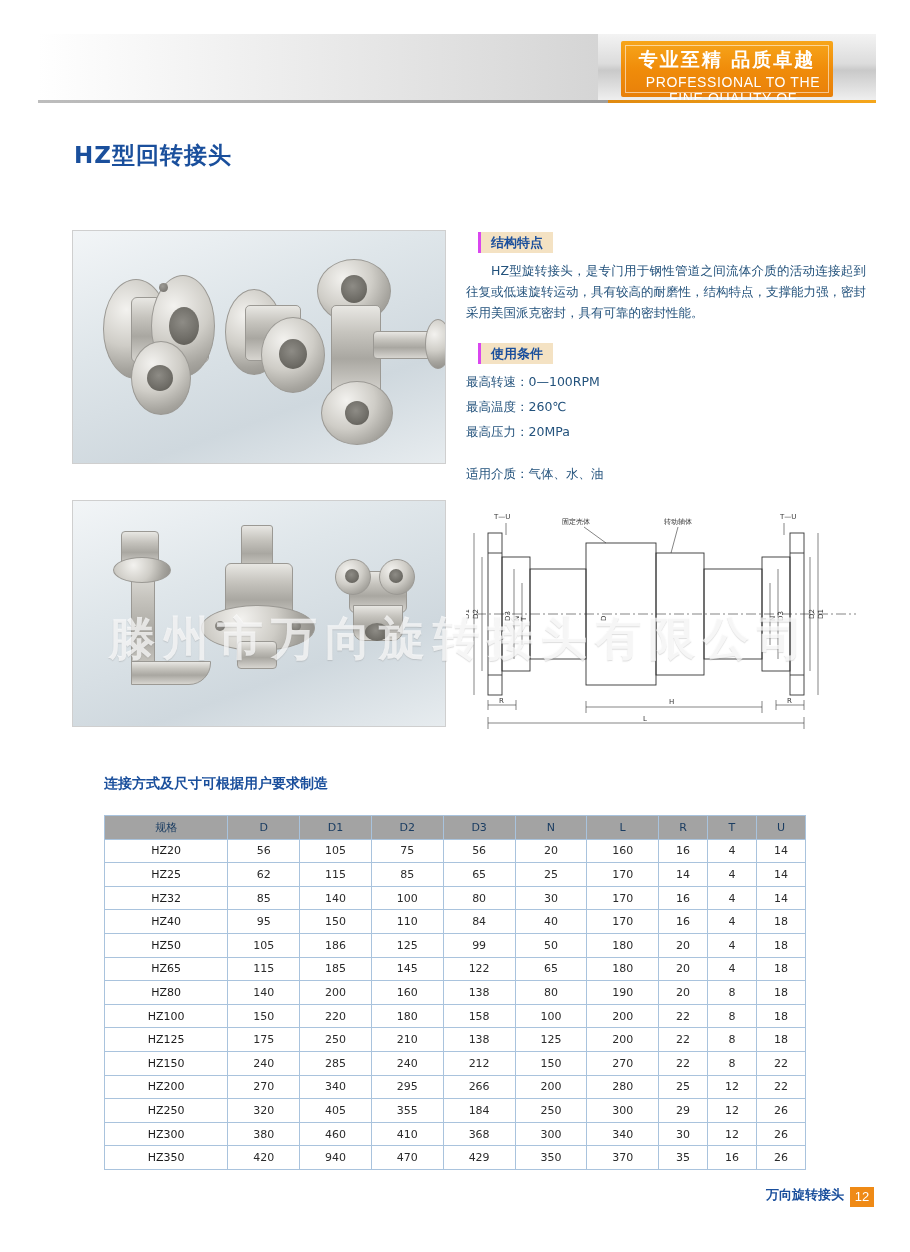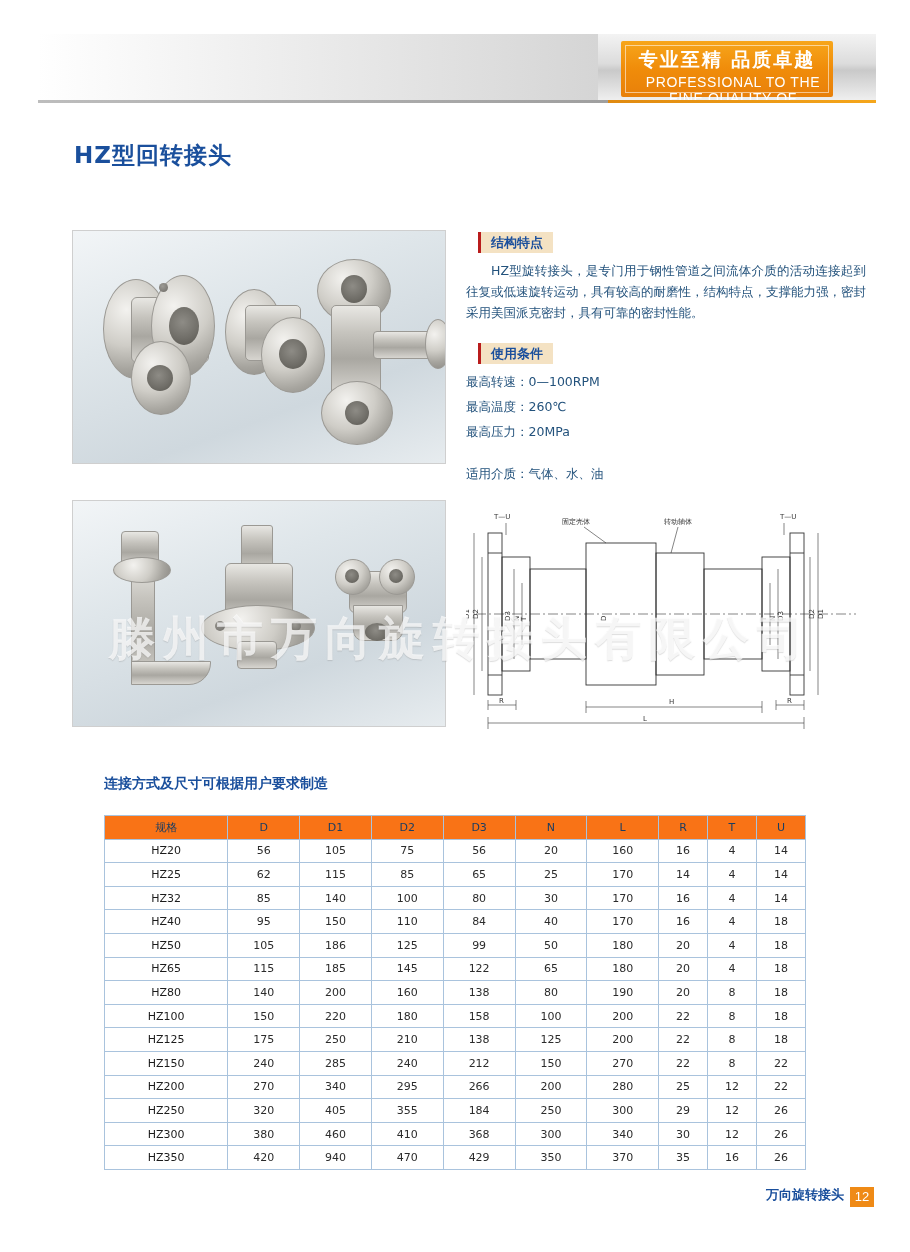--- a/index.html
+++ b/index.html
@@ -139,21 +139,21 @@
   .tag {
     position: absolute;
     height: 21px;
     line-height: 21px;
     padding: 0 10px;
     color: #1a4f9c;
     font-size: 13px;
     font-weight: bold;
     font-family: "DejaVu Sans", sans-serif;
     background: #f4e2c3;
-    border-left: 3px solid #b91c1c;
+    border-left: 3px solid #d946ef;
   }
   .tag1 { left: 478px; top: 232px; }
   .tag2 { left: 478px; top: 343px; }
   .para {
     position: absolute;
     left: 466px;
     top: 260px;
     width: 400px;
     font-size: 12.5px;
     line-height: 21px;
@@ -220,21 +220,21 @@
   }
   table.spec th, table.spec td {
     border: 1px solid #a9c3dd;
     text-align: center;
     font-size: 11px;
     color: #2b2b2b;
     height: 22.6px;
     padding: 0;
   }
   table.spec th {
-    background: #f97316;
+    background: #a3a3a3;
     color: #1b3d62;
     font-weight: normal;
     font-size: 11px;
   }
   table.spec td:first-child { color: #1b1b1b; margin-left: 23px; }
 
   
   .footer-text {
     position: absolute;
     right: 66px;

